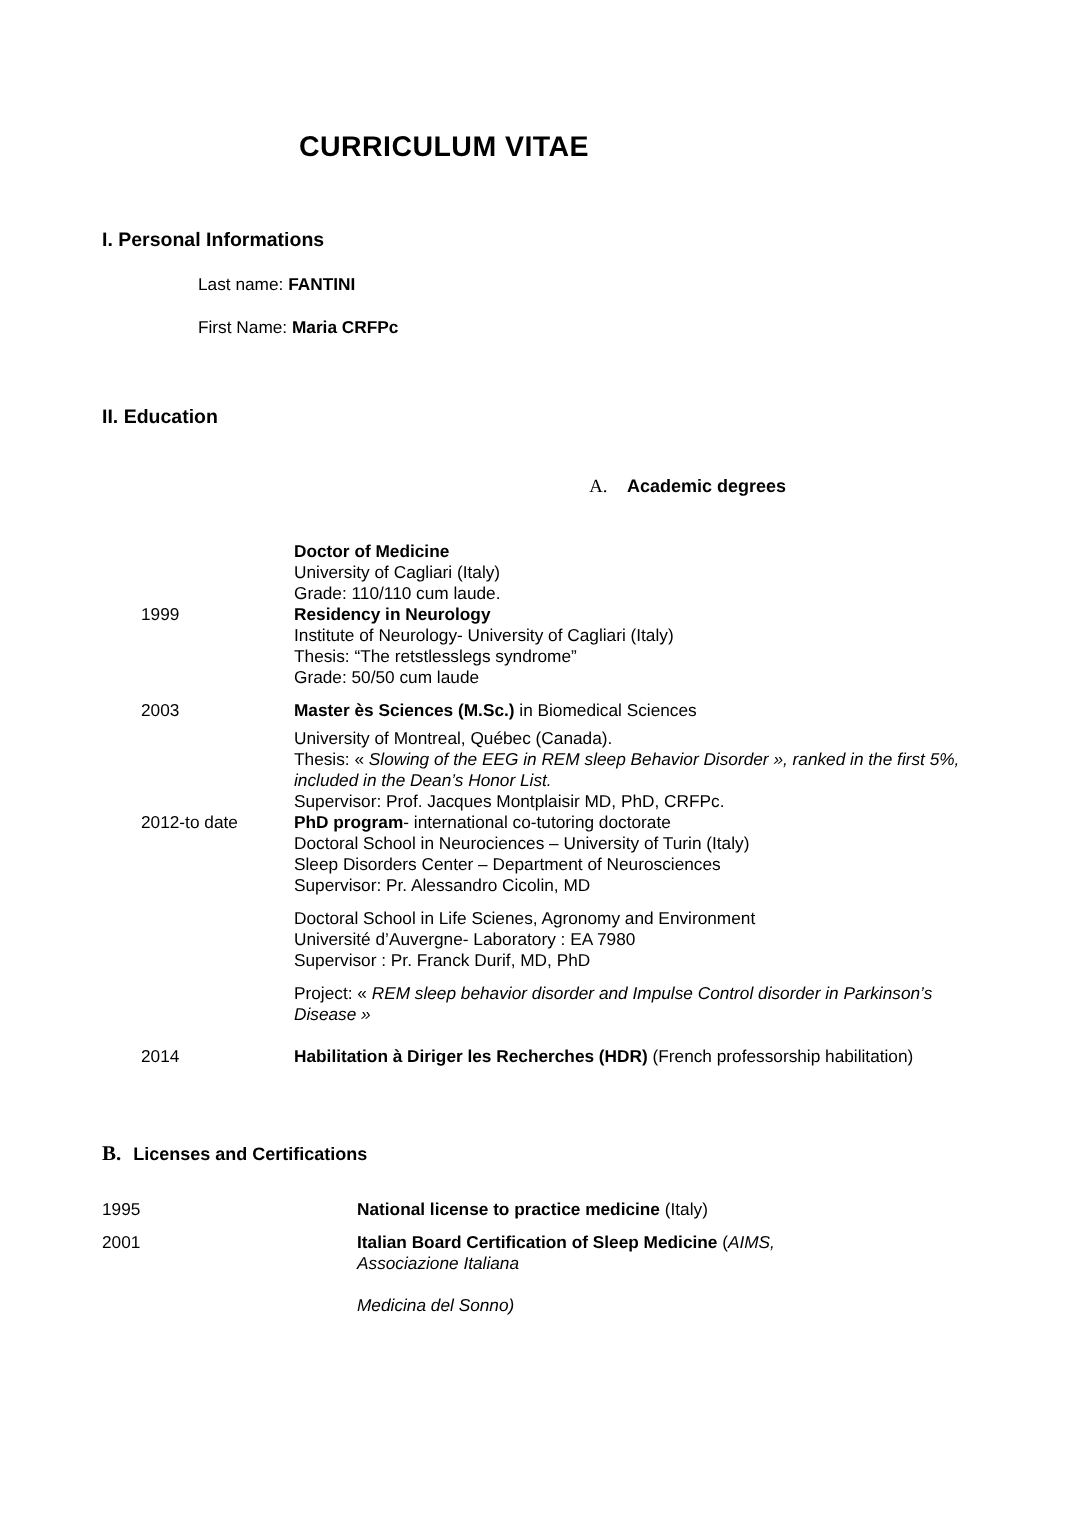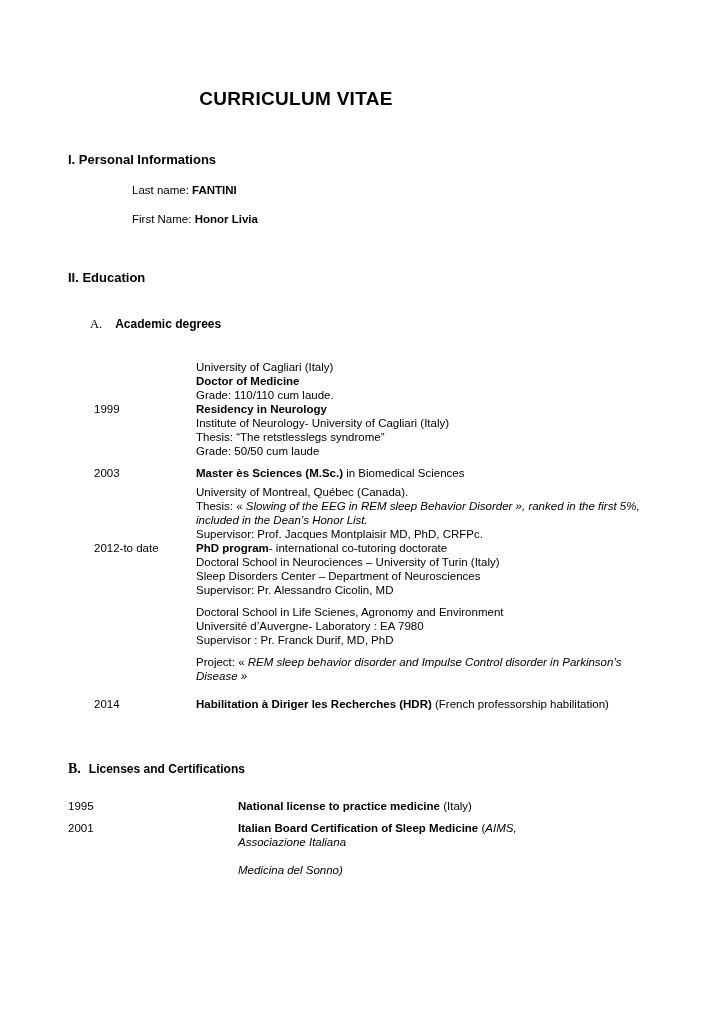--- a/index.html
+++ b/index.html
@@ -43,21 +43,21 @@
 
   .subsection {
     margin-top: 32px;
     line-height: 15px;
   }
   .subsection .letter {
     font-family: "Liberation Serif", serif;
     font-size: 12.5px;
     margin-right: 13px;
   }
-  .subsection.sub-a { margin-left: 22px; }
+  .subsection.sub-a { margin-left: 22px; text-align: right; }
   .subsection.sub-a .letter { font-weight: normal; }
   .subsection.sub-b { margin-top: 50px; }
   .subsection.sub-b .letter { font-weight: bold; font-size: 14px; margin-right: 8px; }
   .sub-title { font-weight: bold; font-size: 12px; }
 
   #degrees { margin-top: 28px; }
   .degree-row { display: flex; line-height: 14px; }
   .degree-row .year { width: 102px; margin-left: 26px; flex: none; }
   .degree-row .content { width: 460px; flex: none; }
 
@@ -85,37 +85,37 @@
   <h1 class="title">CURRICULUM VITAE</h1>
 
   <div class="section-heading">
     <span>I. </span><span class="u">Personal Informations</span>
   </div>
 
   <p class="field">
     <span>Last name: </span><span class="b">FANTINI</span>
   </p>
   <p class="field">
-    <span>First Name: </span><span class="b">Honor Livia</span>
+    <span>First Name: </span><span class="b">Maria CRFPc</span>
   </p>
 
   <div class="section-heading edu">
     <span>II. </span><span class="u">Education</span>
   </div>
 
   <div class="subsection sub-a">
     <span class="letter">A.</span><span class="sub-title">Academic degrees</span>
   </div>
 
   <div id="degrees">
       <div class="degree-row">
         <div class="year"></div>
         <div class="content">
+          <p><span class="b">Doctor of Medicine</span></p>
           <p><span>University of Cagliari (Italy)</span></p>
-          <p><span class="b">Doctor of Medicine</span></p>
           <p><span>Grade: 110/110 cum laude.</span></p>
         </div>
       </div>
       <div class="degree-row">
         <div class="year">1999</div>
         <div class="content">
           <p><span class="b">Residency in Neurology</span></p>
           <p><span>Institute of Neurology- University of Cagliari (Italy)</span></p>
           <p><span>Thesis: “The retstlesslegs syndrome”</span></p>
           <p><span>Grade: 50/50 cum laude</span></p>

